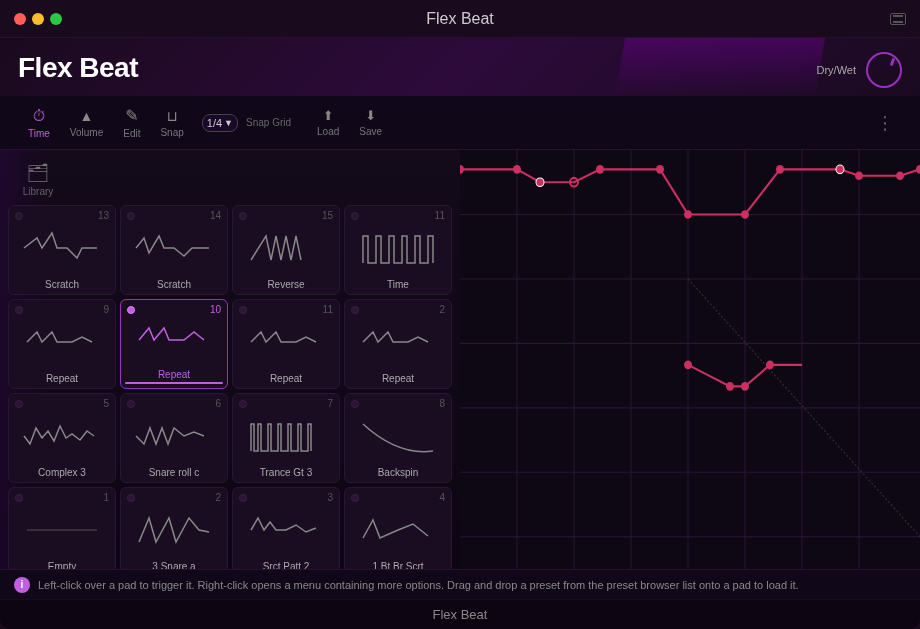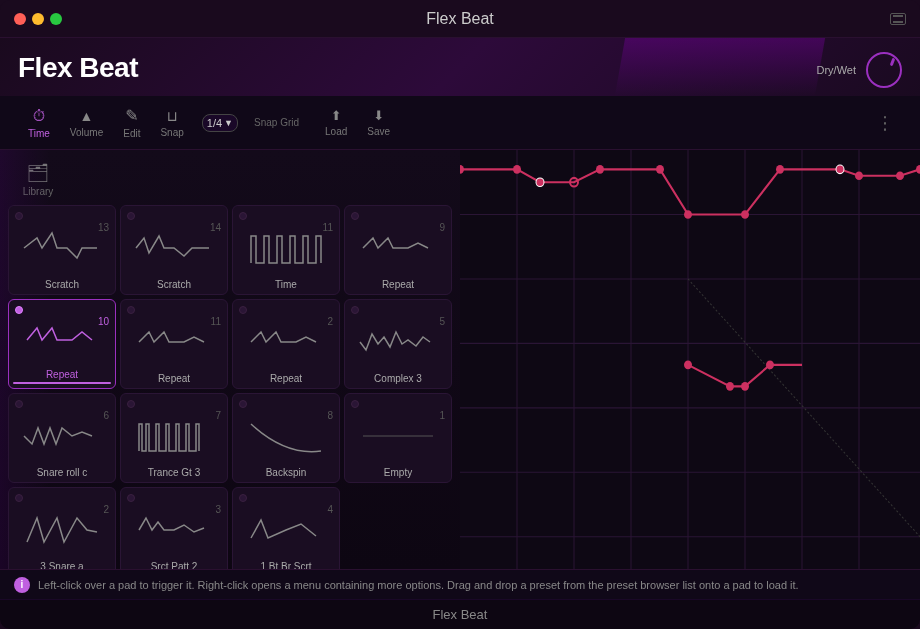--- a/index.html
+++ b/index.html
@@ -227,21 +227,21 @@
       align-items: center;
       justify-content: space-between;
       padding: 6px 4px 4px 4px;
       cursor: pointer;
       position: relative;
       min-height: 90px;
     }
     .pad.active-pad { border-color: #9b30c0; }
     .pad-number {
       position: absolute;
-      top: 16px;
+      top: 4px;
       right: 6px;
       font-size: 10px;
       color: #555;
     }
     .pad-number.active { color: #c060e0; }
     .pad-led {
       position: absolute;
       top: 6px;
       left: 6px;
       width: 8px;
@@ -389,21 +389,21 @@
     </div>
     <div class="toolbar-item">
       <span class="toolbar-icon" style="font-size:14px;">⊔</span>
       <span class="toolbar-label">Snap</span>
     </div>
     <div class="snap-grid-area">
       <div class="snap-grid-select">
         <span>1/4</span>
         <span style="font-size:9px;">▼</span>
       </div>
-      <span style="font-size:10px;color:#666;margin-left:12px;">Snap Grid</span>
+      <span style="font-size:10px;color:#666;margin-left:4px;">Snap Grid</span>
     </div>
     <div class="toolbar-item" style="margin-left:8px;">
       <span class="toolbar-icon" style="font-size:13px;">⬆</span>
       <span class="toolbar-label">Load</span>
     </div>
     <div class="toolbar-item">
       <span class="toolbar-icon" style="font-size:13px;">⬇</span>
       <span class="toolbar-label">Save</span>
     </div>
     <div class="toolbar-more">⋮</div>
@@ -433,20 +433,30 @@
           <div class="pad-led"></div>
           <span class="pad-number">14</span>
           <div class="pad-waveform">
             <svg viewBox="0 0 80 40">
                 <polyline class="wf-scratch2" points="2,20 10,10 15,25 25,8 30,20 40,20 50,28 58,20 75,20"></polyline>
               </svg>
           </div>
           <span class="pad-label">Scratch</span>
         </div>
 
+        <div class="pad">
+          <div class="pad-led"></div>
+          <span class="pad-number">15</span>
+          <div class="pad-waveform">
+            <svg viewBox="0 0 80 40">
+                <polyline class="wf-reverse" points="5,32 20,8 25,32 30,8 35,32 40,8 45,32 50,8 55,32"></polyline>
+              </svg>
+          </div>
+          <span class="pad-label">Reverse</span>
+        </div>
 
         <div class="pad">
           <div class="pad-led"></div>
           <span class="pad-number">11</span>
           <div class="pad-waveform">
             <svg viewBox="0 0 80 40">
               <polyline class="wf-gate" points="5,35 5,8 10,8 10,35 18,35 18,8 23,8 23,35 31,35 31,8 36,8 36,35 44,35 44,8 49,8 49,35 57,35 57,8 62,8 62,35 70,35 70,8 75,8 75,35"></polyline>
             </svg>
           </div>
           <span class="pad-label">Time</span>

